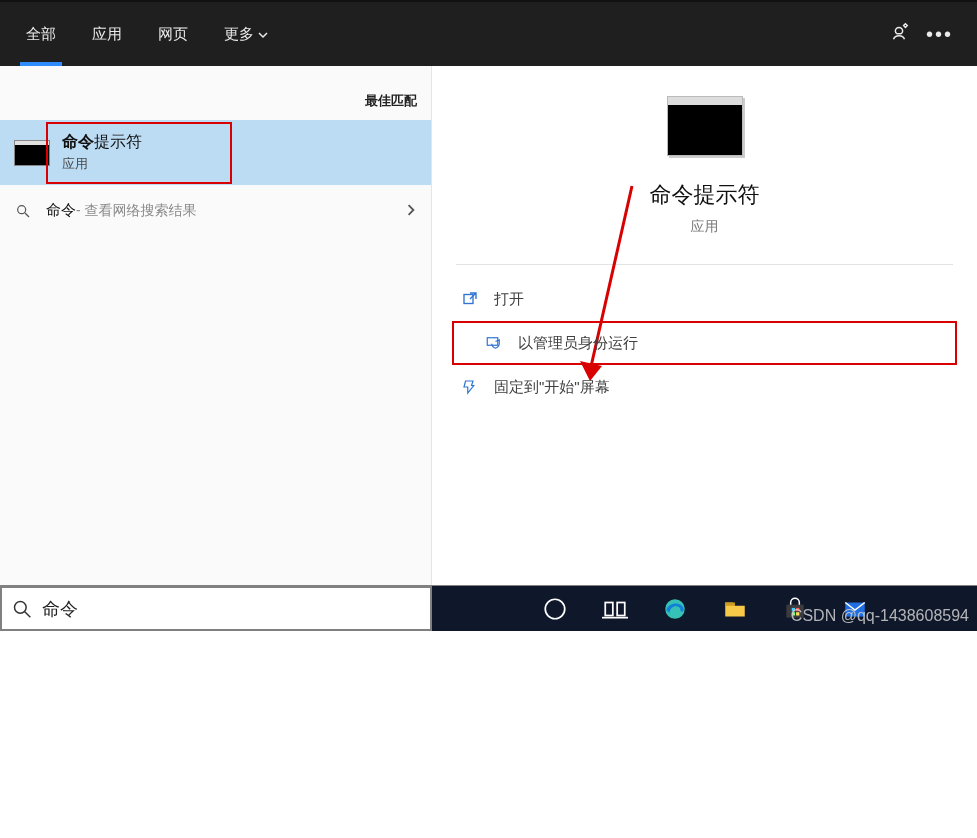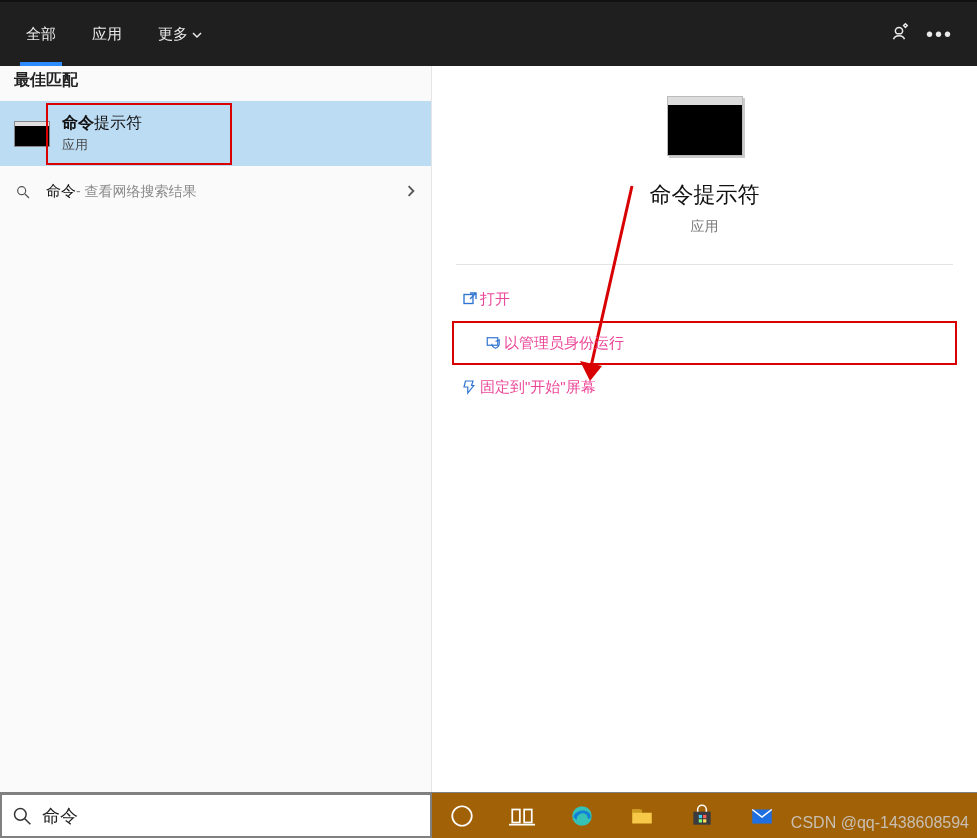--- a/index.html
+++ b/index.html
@@ -1,32 +1,32 @@
 <!DOCTYPE html>
 <html><head>
 <meta charset="utf-8">
 <style>
   * { margin: 0; padding: 0; box-sizing: border-box; font-family: "Microsoft YaHei","Segoe UI",sans-serif; }
   html,body { width: 977px; height: 838px; overflow: hidden; background: #fff; }
-  .root { display: flex; flex-direction: column; width: 977px; height: 838px; }
+  .root { display: flex; flex-direction: column; width: 977px; height: 631px; }
 
   
   .tabbar { height: 66px; background: #1f1f1f; display: flex; align-items: center; color: #fff; padding: 0 8px; border-top: 2px solid #111; }
   .tabbar .tab { padding: 0 18px; height: 60px; display: flex; align-items: center; font-size: 15px; color: #eaeaea; position: relative; cursor: pointer; }
   .tabbar .tab.active::after { content:""; position:absolute; left:12px; right:12px; bottom: -2px; height:4px; background:#2f8cff; }
   .tabbar .more-caret { margin-left: 4px; }
   .tabbar .spacer { flex: 1; }
   .tabbar .right-icons { display:flex; align-items:center; gap: 16px; padding-right: 16px;}
   .feedback-icon svg, .ellipsis-icon svg { fill:#eaeaea; }
   .ellipsis-icon { font-size: 20px; letter-spacing: 2px; color:#eaeaea; }
 
   
   .body { flex:1; display:flex; min-height:0; }
   .left-pane { width: 432px; background:#fafafa; border-right:1px solid #e5e5e5; display:flex; flex-direction:column; }
-  .section-label { padding: 4px 14px 10px 14px; font-size:16px; color:#222; font-weight:600; background:#fafafa; }
+  .section-label { padding: 26px 14px 10px 14px; font-size:13px; color:#222; font-weight:600; background:#fafafa;text-align:right; }
 
   .best-match { background:#bcdcf4; display:flex; align-items:center; padding:12px 14px; position:relative; }
   .best-match .app-icon { width:36px; height:26px; background:#000; border:1px solid #888; margin-right:12px; position:relative; }
   .best-match .app-icon::before{content:"";position:absolute;top:0;left:0;right:0;height:4px;background:#e0e0e0;}
   .best-match .texts { display:flex; flex-direction:column; }
   .bm-title { font-size:16px; color:#111; }
   .bm-title .bold { font-weight:700; }
   .bm-sub { font-size:13px; color:#4a4a4a; margin-top:2px; }
   .red-box-1 { position:absolute; top:2px; left:46px; width:186px; height:62px; border:2px solid #d80000; pointer-events:none; }
 
@@ -39,47 +39,48 @@
   
   .right-pane { flex:1; background:#fff; display:flex; flex-direction:column; padding-top:30px; position:relative; }
   .preview { display:flex; flex-direction:column; align-items:center; }
   .preview-tile { width:76px; height:60px; background:#000; border:1px solid #bbb; position:relative; box-shadow: 2px 2px 0 #ccc; }
   .preview-tile::before{content:"";position:absolute;top:0;left:0;right:0;height:8px;background:#ddd;}
   .preview-title { margin-top:24px; font-size:22px; color:#111; }
   .preview-sub { margin-top:8px; font-size:14px; color:#777; }
   .hr { height:1px; background:#e3e3e3; margin: 28px 24px 8px 24px; }
 
   .actions { padding: 4px 20px; position:relative; }
-  .action-row { display:flex; align-items:center; gap:0; padding:10px 6px; font-size:15px; color:#ec4899; cursor:pointer; border:2px solid transparent; }
+  .action-row { display:flex; align-items:center; gap:14px; padding:10px 6px; font-size:15px; color:#404040; cursor:pointer; border:2px solid transparent; }
   .action-row .aicon { width:20px; height:20px; color:#2f74d0; display:flex; align-items:center; justify-content:center;}
   .action-row.redbox { border:2px solid #d80000;padding-left:30px; }
 
   
   .arrow { position:absolute; left:590; top:170px; pointer-events:none; }
 
   
   .bottom { height:46px; display:flex; align-items:stretch; border-top:1px solid #808080; }
   .searchbox { flex: 0 0 432px; background:#fff; border:2px solid #808080; display:flex; align-items:center; padding:0 10px; position:relative;}
   .searchbox .search-icon { width:20px; height:20px; display:flex;align-items:center;justify-content:center;}
   .searchbox input { border:none; outline:none; font-size:18px; margin-left:10px; width:100%; color:#222; background:transparent;}
   @keyframes bl { 50% { opacity:0; } }
 
-  .taskbar { flex:1; background:#a16207; display:flex; align-items:center; position:relative; }
+  .taskbar { flex:1; background:#0f172a; display:flex; align-items:center; position:relative;justify-content:center; }
   .tb-item { width:60px; height:100%; display:flex; align-items:center; justify-content:center; color:#eee; }
   .tb-item svg { width:26px; height:26px; }
   .watermark { position:absolute; right:8px; bottom:6px; color:#cfcfcf; font-size:16px; opacity:.85; font-family:"Segoe UI",sans-serif;}
 </style>
 </head>
 <body>
 
 <div class="root">
 
   <div class="tabbar">
     <div class="tab active">全部</div>
     <div class="tab">应用</div>
+    <div class="tab">网页</div>
     <div class="tab">
       <span>更多</span>
       <span class="more-caret">
         <svg width="10" height="10" viewBox="0 0 10 10">
             <path d="M1 3 L5 7 L9 3" stroke="#eaeaea" stroke-width="1.5" fill="none"></path>
           </svg>
       </span>
     </div>
     <div class="spacer"></div>
     <div class="right-icons">

